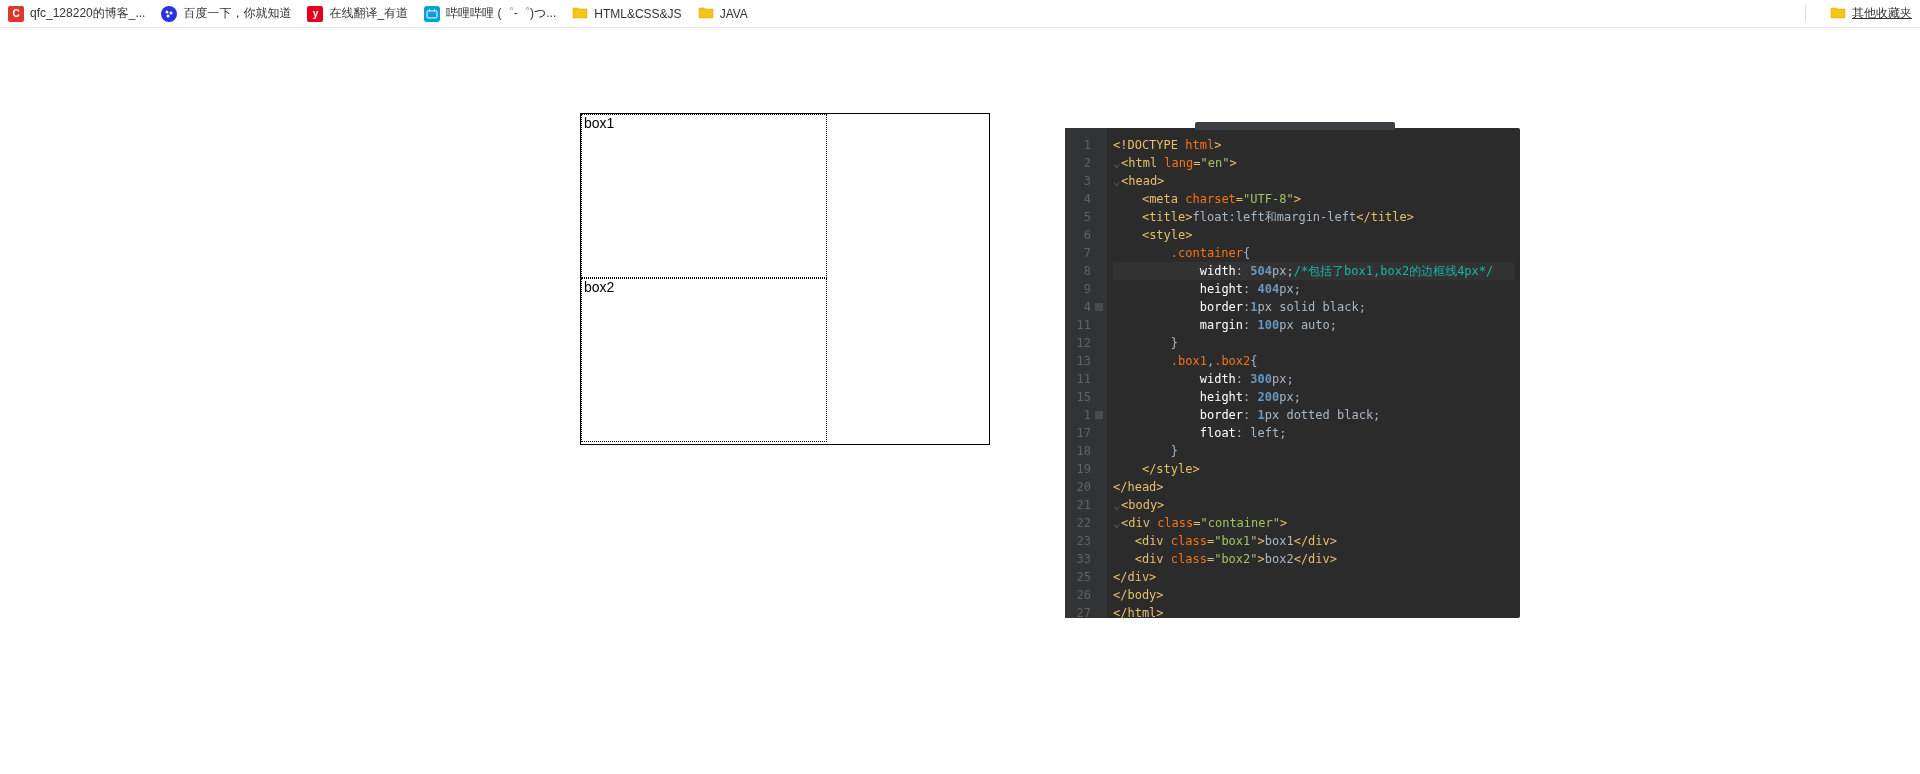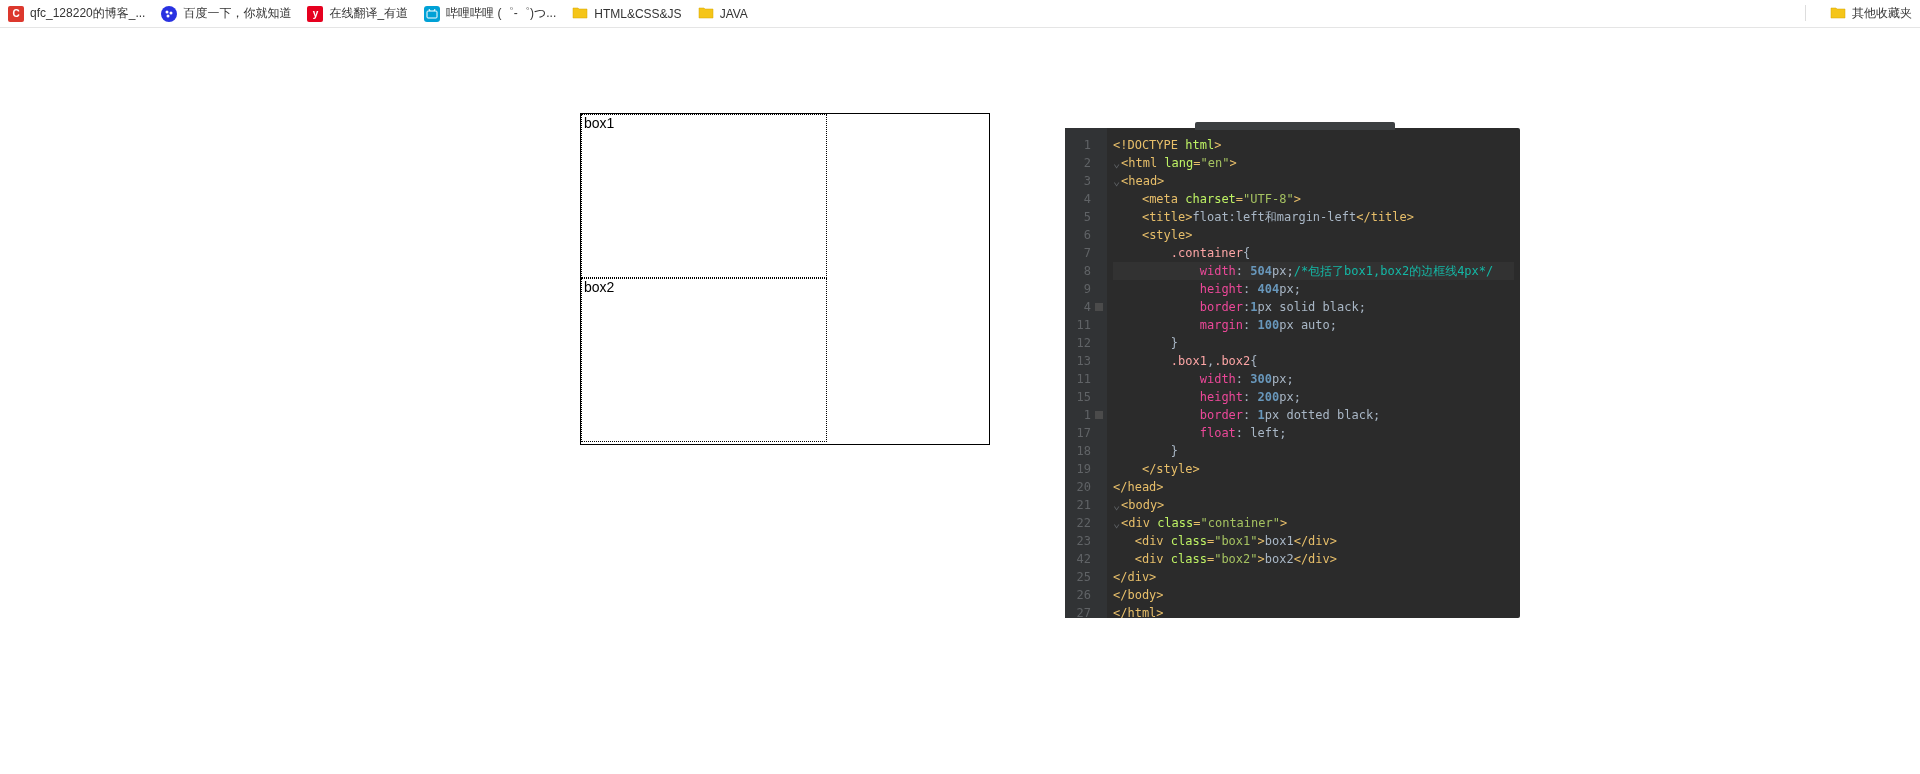--- a/index.html
+++ b/index.html
@@ -16,21 +16,21 @@
       height: 28px;
       border-bottom: 1px solid #e5e5e5;
       display: flex;
       align-items: center;
       padding: 0 8px;
       font-size: 12px;
       color: #333;
       justify-content: space-between;
     }
     .bookmarks-left { display: flex; align-items: center; gap: 16px; }
-    .bookmarks-right { display: flex; align-items: flex-start; gap: 24px; }
+    .bookmarks-right { display: flex; align-items: flex-start; gap: 24px; text-decoration: underline; }
     .bm-item { display: flex; align-items: center; gap: 6px; cursor: pointer; }
     .bm-icon { width: 16px; height: 16px; display: inline-flex; align-items: center; justify-content: center; border-radius: 2px; font-size: 10px; font-weight: bold; color: #fff; }
     .bm-sep { width: 1px; height: 16px; background: #ddd; }
     .folder-icon { color: #f5c518; }
     .ico-c { background: #dc382d; }
     .ico-baidu { background: #2932e1; border-radius: 50%; }
     .ico-y { background: #e6001f; }
     .ico-bili { background: #00a1d6; border-radius: 3px; }
 
     
@@ -102,24 +102,24 @@
     .code {
       flex: 1;
       padding: 8px 6px;
       color: #a9b7c6;
       overflow: hidden;
       white-space: pre;
     }
     .code-line { height: 18px; }
     .code-line.cursor-line { background: #323232; }
     .tag { color: #e8bf6a; }
-    .attr { color: #bef264; text-align: center; }
+    .attr { color: #f97316; text-align: center; }
     .attrval { color: #a5c261; }
-    .sel { color: #fca5a5; }
-    .prop { color: #ec4899; }
+    .sel { color: #f97316; }
+    .prop { color: #ffffff; }
     .num { color: #6897bb; font-weight: bold; }
     .cmt { color: #14b8a6; }
     .punc { color: #a9b7c6; }
     .fold { color: #606366; display:inline-block; width:8px; }
   </style>
 </head>
 <body>
 
 <div class="bookmarks-bar">
   <div class="bookmarks-left">
@@ -207,21 +207,21 @@
         <div class="ln">11</div>
         <div class="ln">15</div>
         <div class="ln bp">1</div>
         <div class="ln">17</div>
         <div class="ln">18</div>
         <div class="ln">19</div>
         <div class="ln">20</div>
         <div class="ln">21</div>
         <div class="ln">22</div>
         <div class="ln">23</div>
-        <div class="ln">42</div>
+        <div class="ln">33</div>
         <div class="ln">25</div>
         <div class="ln">26</div>
         <div class="ln">27</div>
       </div>
     <div class="code" id="code"><div class="code-line"><span class="tag">&lt;!DOCTYPE <span class="attr">html</span>&gt;</span></div><div class="code-line"><span class="fold">⌄</span><span class="tag">&lt;html <span class="attr">lang</span>=<span class="attrval">"en"</span>&gt;</span></div><div class="code-line"><span class="fold">⌄</span><span class="tag">&lt;head&gt;</span></div><div class="code-line">    <span class="tag">&lt;meta <span class="attr">charset</span>=<span class="attrval">"UTF-8"</span>&gt;</span></div><div class="code-line">    <span class="tag">&lt;title&gt;</span>float:left和margin-left<span class="tag">&lt;/title&gt;</span></div><div class="code-line">    <span class="tag">&lt;style&gt;</span></div><div class="code-line">        <span class="sel">.container</span><span class="punc">{</span></div><div class="code-line cursor-line">            <span class="prop">width</span>: <span class="num">504</span>px;<span class="cmt">/*包括了box1,box2的边框线4px*/</span></div><div class="code-line">            <span class="prop">height</span>: <span class="num">404</span>px;</div><div class="code-line">            <span class="prop">border</span>:<span class="num">1</span>px solid black;</div><div class="code-line">            <span class="prop">margin</span>: <span class="num">100</span>px auto;</div><div class="code-line">        <span class="punc">}</span></div><div class="code-line">        <span class="sel">.box1</span>,<span class="sel">.box2</span><span class="punc">{</span></div><div class="code-line">            <span class="prop">width</span>: <span class="num">300</span>px;</div><div class="code-line">            <span class="prop">height</span>: <span class="num">200</span>px;</div><div class="code-line">            <span class="prop">border</span>: <span class="num">1</span>px dotted black;</div><div class="code-line">            <span class="prop">float</span>: left;</div><div class="code-line">        <span class="punc">}</span></div><div class="code-line">    <span class="tag">&lt;/style&gt;</span></div><div class="code-line"><span class="tag">&lt;/head&gt;</span></div><div class="code-line"><span class="fold">⌄</span><span class="tag">&lt;body&gt;</span></div><div class="code-line"><span class="fold">⌄</span><span class="tag">&lt;div <span class="attr">class</span>=<span class="attrval">"container"</span>&gt;</span></div><div class="code-line">   <span class="tag">&lt;div <span class="attr">class</span>=<span class="attrval">"box1"</span>&gt;</span>box1<span class="tag">&lt;/div&gt;</span></div><div class="code-line">   <span class="tag">&lt;div <span class="attr">class</span>=<span class="attrval">"box2"</span>&gt;</span>box2<span class="tag">&lt;/div&gt;</span></div><div class="code-line"><span class="tag">&lt;/div&gt;</span></div><div class="code-line"><span class="tag">&lt;/body&gt;</span></div><div class="code-line"><span class="tag">&lt;/html&gt;</span></div></div>
   </div>
 
 </div>
 
 </body></html>

